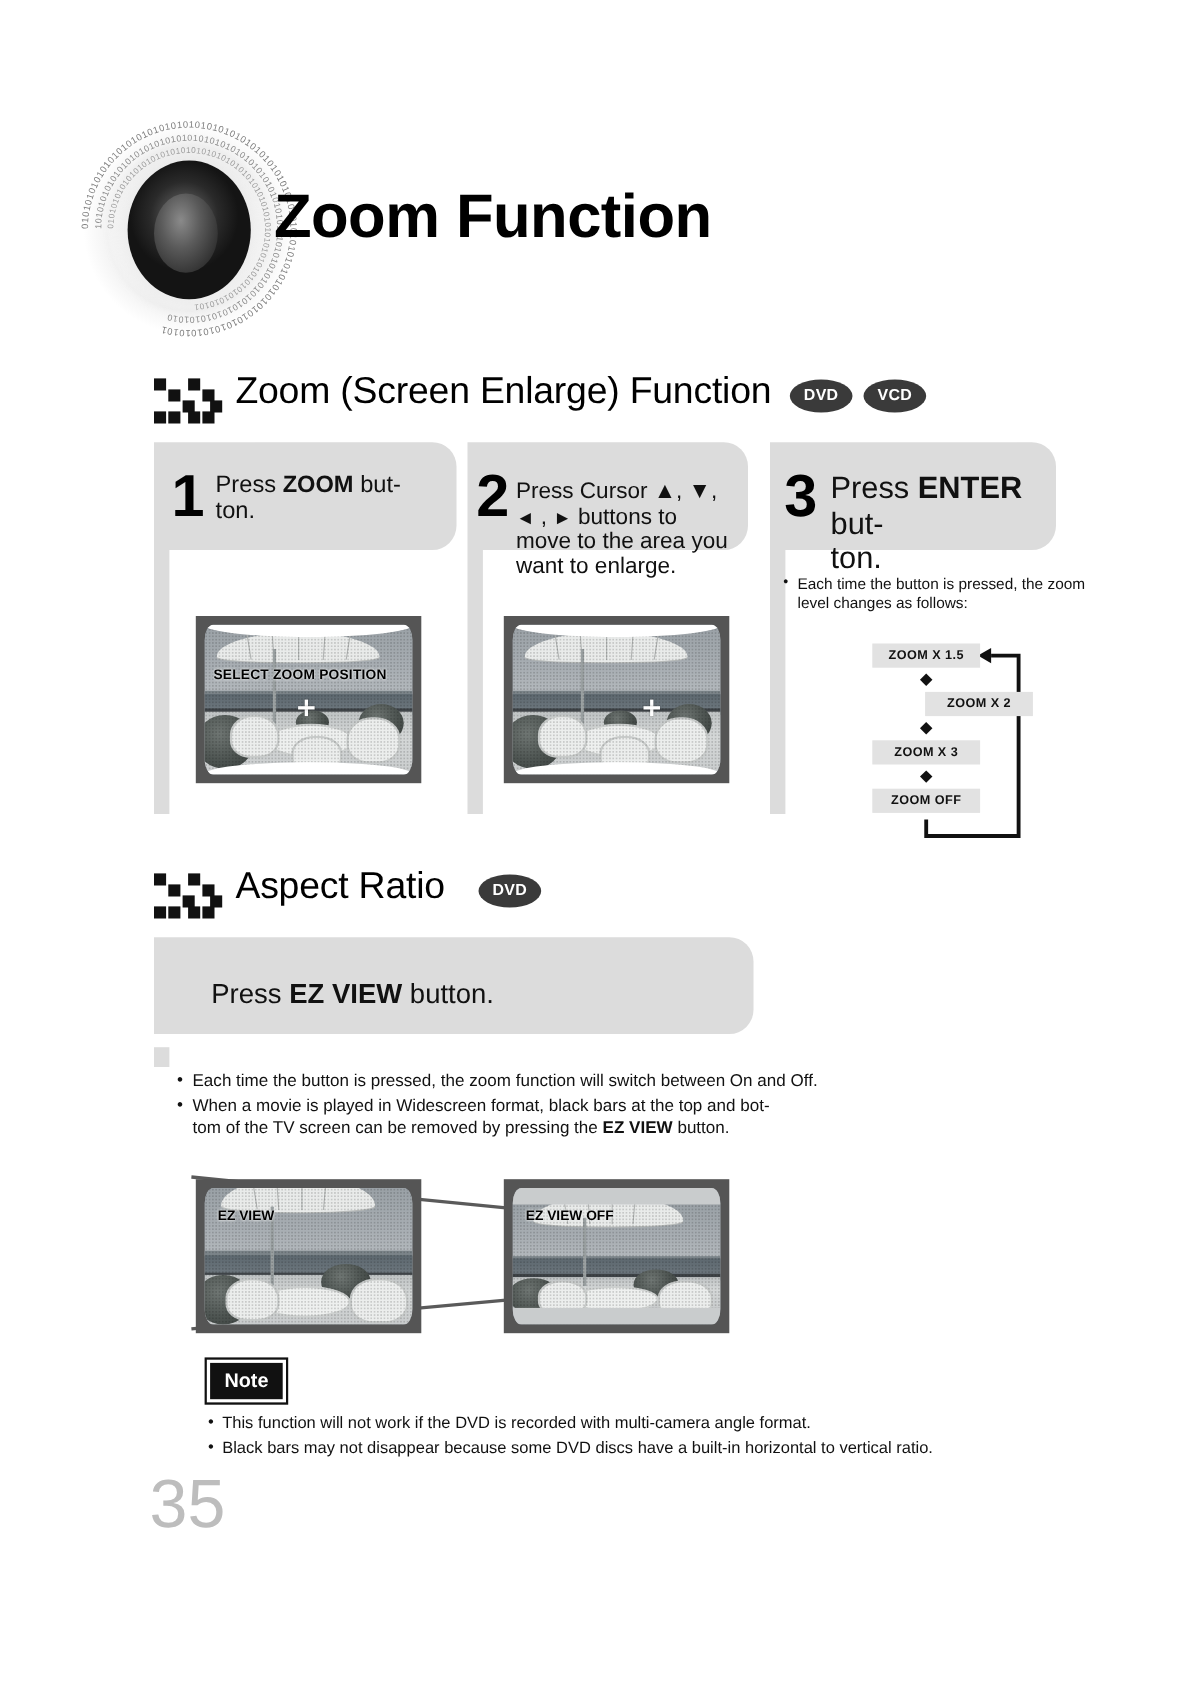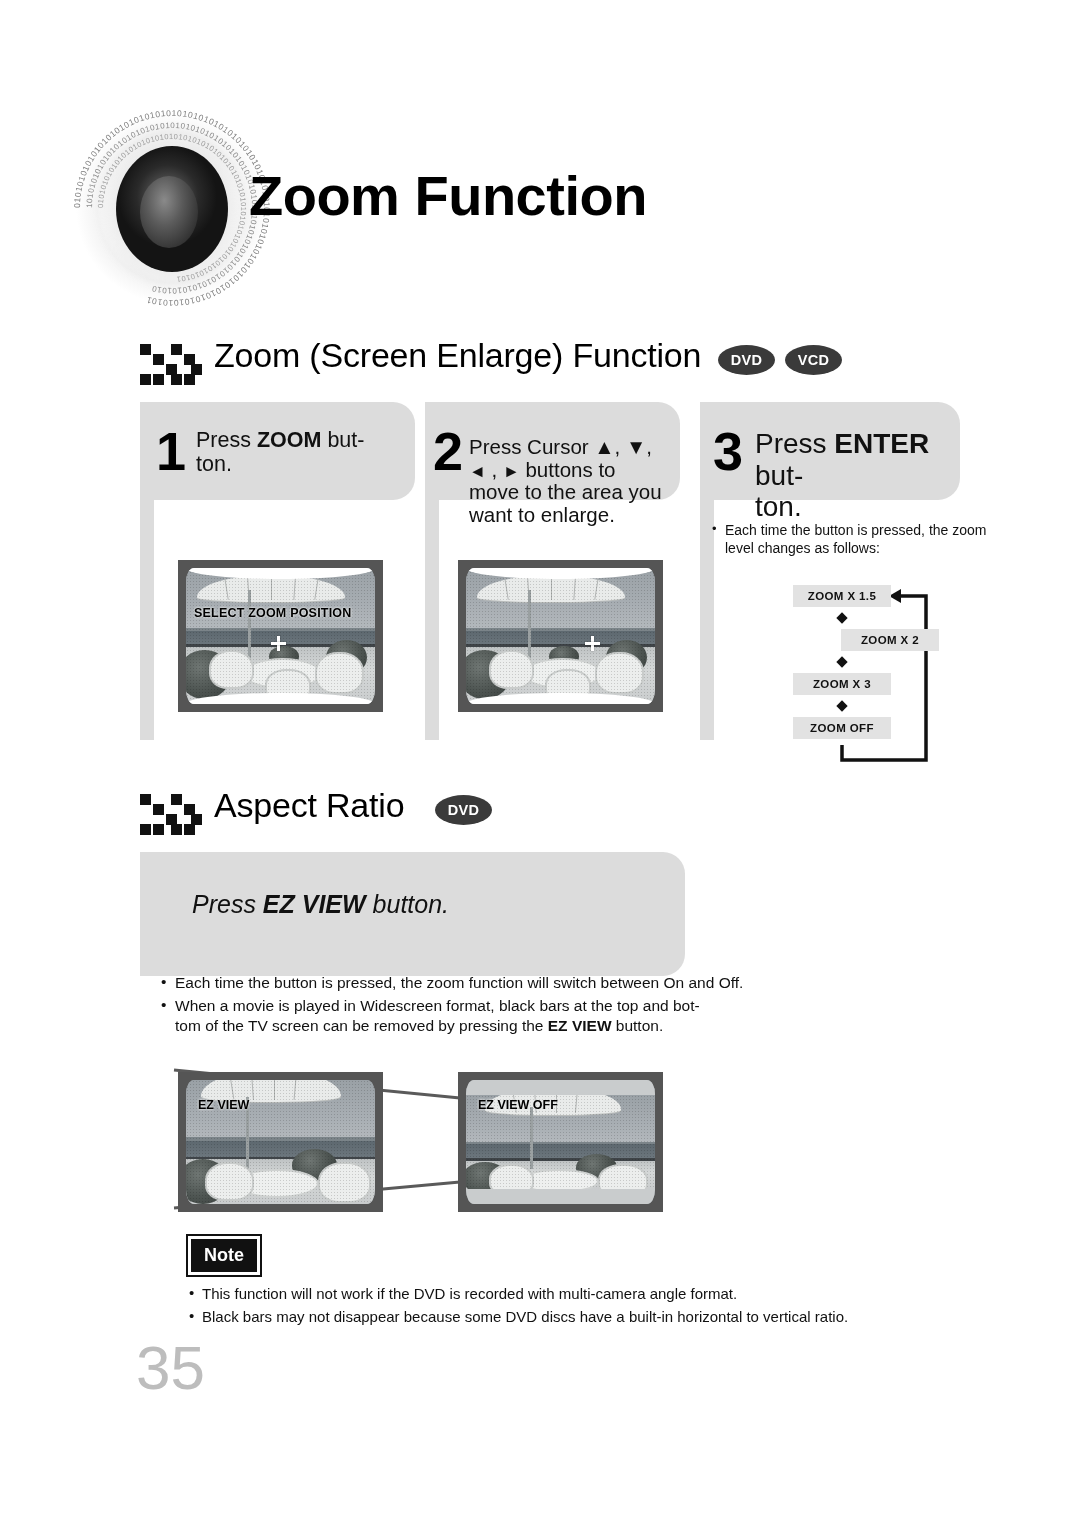--- a/index.html
+++ b/index.html
@@ -143,22 +143,22 @@
     position:absolute;font-weight:bold;color:#000;white-space:nowrap;
     text-shadow:0 0 2px #e8eaea,0 0 3px #e8eaea;
   }
   .cross{position:absolute;width:15px;height:15px;}
   .cross:before,.cross:after{content:"";position:absolute;background:#fff;box-shadow:0 0 2px rgba(0,0,0,.35);}
   .cross:before{left:6px;top:0;width:3px;height:15px;}
   .cross:after{left:0;top:6px;width:15px;height:3px;}
 
   
   .ez-box{
-    position:absolute;left:140px;top:852px;width:545px;height:124px;
-    background:#dcdcdc;border-radius:0 22px 22px 0;font-style:italic;
+    position:absolute;left:140px;top:852px;width:545px;height:88px;
+    background:#dcdcdc;border-radius:0 22px 22px 0;
   }
   .ez-box .t{position:absolute;left:52px;top:38px;font-size:25px;color:#111;}
   .ez-rail{position:absolute;left:140px;top:852px;width:14px;height:106px;background:#dcdcdc;}
 
   .ez-bullets{
     position:absolute;left:160px;top:973px;width:740px;
     font-size:15.5px;line-height:1.28;color:#111;
   }
   .ez-bullets .b{position:relative;padding-left:15px;margin-bottom:3px;}
   .ez-bullets .b:before{content:"\2022";position:absolute;left:1px;top:-1px;}

